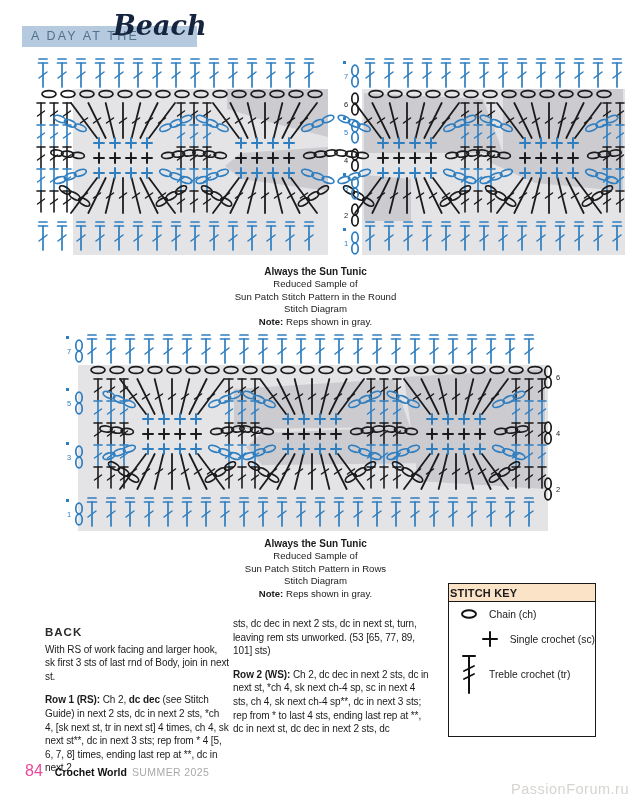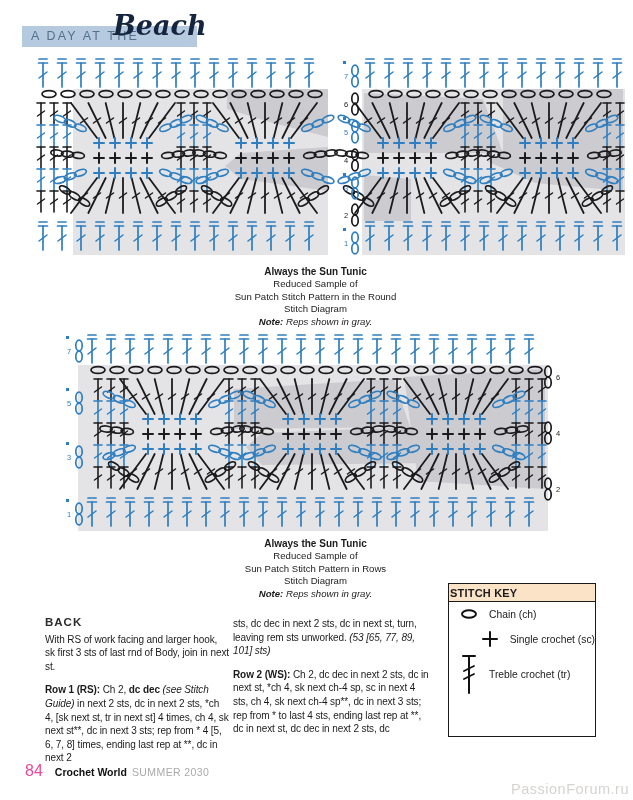--- a/index.html
+++ b/index.html
@@ -10,25 +10,25 @@
         font-size:12.5px;letter-spacing:2.2px;}
   #band .eyebrow{position:relative;z-index:1;}
   #script{position:absolute;left:113px;top:10px;font-family:"DejaVu Serif",serif;
           font-style:italic;font-weight:bold;font-size:27px;z-index:2;}
   
   .diagram{position:absolute;}
   .diagram svg{display:block;}
   
   .caption{position:absolute;left:158px;width:315px;text-align:center;font-size:9.6px;line-height:12.4px;}
   .caption .cap-title{font-weight:bold;font-size:10px;}
-  .b{font-weight:bold;} .i{font-style:italic;}
+  .b{font-weight:bold;} .i{}
   
   .col{position:absolute;font-size:10px;line-height:13.6px;letter-spacing:-0.1px;}
   .col p{margin:0 0 10px 0;}
-  #back-heading{font-size:11.5px;font-weight:bold;letter-spacing:1px;margin:4px 0 3px 0;color:#2b2b2b;}
+  #back-heading{font-size:11.5px;font-weight:bold;letter-spacing:1px;margin:14px 0 3px 0;color:#2b2b2b;}
   
   #stitch-key{position:absolute;left:448px;top:583px;width:148px;height:154px;
               border:1.6px solid #1a1a1a;background:#fff;box-sizing:border-box;}
   #key-header{background:#fbe3c7;border-bottom:1.6px solid #1a1a1a;font-weight:bold;
               font-size:11px;padding:3px 0 2px 1px;letter-spacing:0.2px;}
   .key-row{display:flex;align-items:center;}
   .key-sym{width:40px;display:flex;justify-content:center;align-items:center;}
   .key-label{font-size:10.3px;}
   
   #footer{position:absolute;left:25px;top:762px;display:flex;align-items:baseline;}
@@ -1536,17 +1536,17 @@
             </svg>
           </span>
           <span class="key-label">Treble crochet (tr)</span>
         </div>
       </div>
   </div>
 
   <div id="footer">
     <span id="page-num">84</span>
     <span id="mag-name">Crochet World</span>
-    <span id="issue">SUMMER 2030</span>
+    <span id="issue">SUMMER 2025</span>
   </div>
 
   <div id="watermark">PassionForum.ru</div>
 </div>
 
 </body></html>

